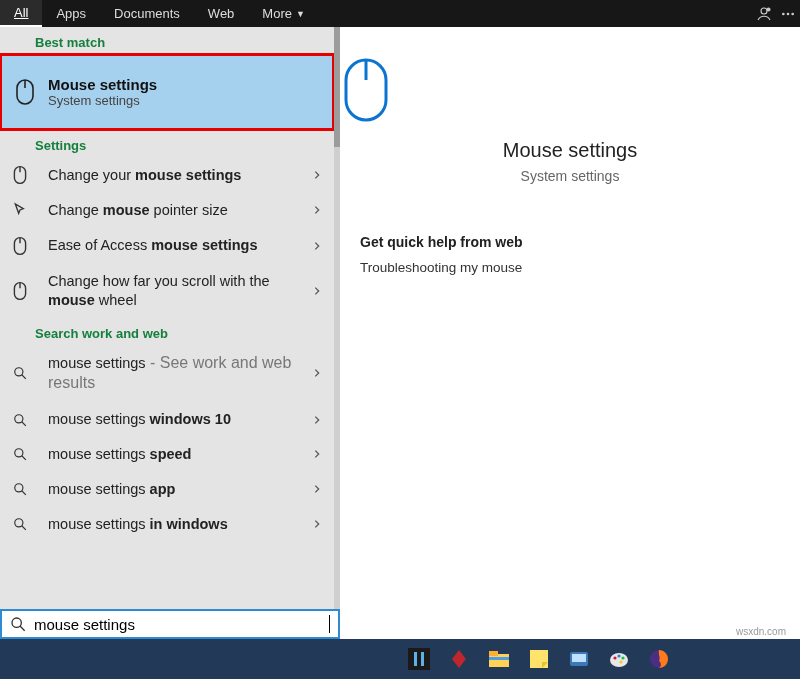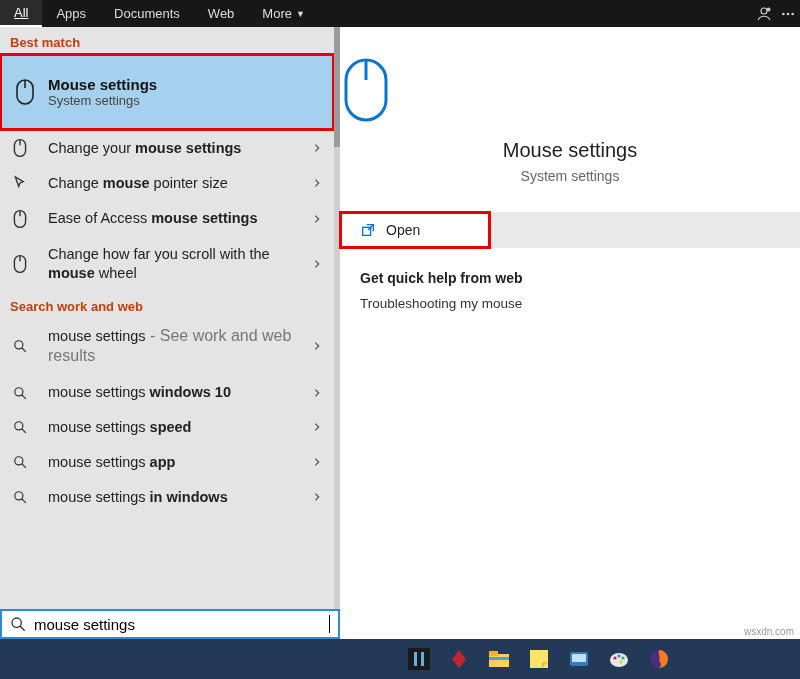--- a/index.html
+++ b/index.html
@@ -14,21 +14,21 @@
   .tab-icon { width: 24px; display: flex; align-items: center; justify-content: center; font-size: 16px; }
 
   
   .cols { display: flex; height: 612px; }
   .left  { width: 334px; background: #e4e4e4; position: relative; }
   .scroll{ width: 6px; background: #cfcfcf; }
   .thumb { width: 6px; height: 120px; background: #9c9c9c; position: relative; top: 0; }
   .right { flex: 1; background: #fff; }
 
   
-  .sect-label { font-size: 13px; font-weight: 600; padding: 8px 10px 4px; color: #c2410c; }
+  .sect-label { font-size: 13px; font-weight: 600; padding: 8px 10px 4px; color: #15803d; margin-left: 25px; }
   .best { background: #a6d1ee; padding: 10px 10px 10px 14px; display: flex; align-items: center; gap: 12px; outline: 3px solid #e80000; outline-offset: -2px; height: 76px; }
   .best .title { font-size: 15px; font-weight: 600; color: #111; }
   .best .sub   { font-size: 13px; color: #444; }
   .mouse-ico { width: 22px; display: flex; justify-content: center; }
 
   .row { display: flex; align-items: center; padding: 8px 12px; gap: 20px; font-size: 14.5px; color: #222; cursor: pointer; }
   .row .ico { width: 16px; display: flex; justify-content: center; color: #333; }
   .row .txt { flex: 1; line-height: 1.3; }
   .row .chev { color: #555; }
   .txt b { font-weight: 600; }
@@ -48,21 +48,21 @@
   
   .searchbar { position: absolute; left: 0; bottom: 40px; width: 340px; height: 30px; border: 2px solid #2f8ad3; background: #fff; display: flex; align-items: center; padding: 0 8px; gap: 8px; }
   .searchbar input { border: none; outline: none; font-size: 15px; flex: 1; }
   .caret { width: 1px; height: 18px; background: #000; animation: blink 1s step-end infinite; }
   @keyframes blink { 50% { opacity: 0; } }
 
   
   .taskbar { position: absolute; left: 0; bottom: 0; width: 800px; height: 40px; background: #223a57; display: flex; align-items: center; padding-left: 408px; gap: 18px; }
   .tb-ico { width: 22px; height: 22px; }
 
-  .watermark { position: absolute; right: 6px; bottom: 42px; font-size: 10px; color: #999; }
+  .watermark { position: absolute; right: 14px; bottom: 42px; font-size: 10px; color: #999; }
 
   svg { display: block; }
 </style>
 </head>
 <body>
 
 <div class="tabbar">
   <div class="tab active">All</div>
   <div class="tab">Apps</div>
   <div class="tab">Documents</div>
@@ -100,20 +100,21 @@
             <rect x="2" y="2" width="16" height="24" rx="8"></rect>
             <line x1="10" y1="2" x2="10" y2="10"></line>
           </svg>
       </div>
       <div>
         <div class="title">Mouse settings</div>
         <div class="sub">System settings</div>
       </div>
     </div>
 
+    <div class="sect-label">Settings</div>
     <div id="settings-rows">
         <div class="row">
           <span class="ico">
             <svg width="14" height="20" viewBox="0 0 20 28" stroke="#333" fill="none" stroke-width="2">
               <rect x="2" y="2" width="16" height="24" rx="8"></rect>
               <line x1="10" y1="2" x2="10" y2="10"></line>
             </svg>
           </span>
           <span class="txt">Change your <b>mouse settings</b></span>
           <span class="chev">
@@ -250,32 +251,20 @@
       <div class="big-ico">
         <svg width="52" height="70" viewBox="0 0 40 56" stroke="#0b74d1" fill="none" stroke-width="2.4">
             <rect x="4" y="4" width="32" height="48" rx="16"></rect>
             <line x1="20" y1="4" x2="20" y2="20"></line>
           </svg>
       </div>
       <div class="title">Mouse settings</div>
       <div class="sub">System settings</div>
     </div>
 
-    <div class="open-row">
-      <div class="open-btn">
-        <span>
-          <svg width="16" height="16" viewBox="0 0 24 24" stroke="#0b74d1" fill="none" stroke-width="2">
-              <rect x="4" y="8" width="12" height="12"></rect>
-              <path d="M10 4h10v10"></path>
-              <path d="M20 4 12 12"></path>
-            </svg>
-        </span>
-        <span>Open</span>
-      </div>
-    </div>
 
     <div class="help-h">Get quick help from web</div>
     <div class="help-ln">Troubleshooting my mouse</div>
   </div>
 </div>
 
 <div class="searchbar">
   <span>
     <svg width="16" height="16" viewBox="0 0 24 24" stroke="#333" fill="none" stroke-width="2">
         <circle cx="10" cy="10" r="7"></circle>

